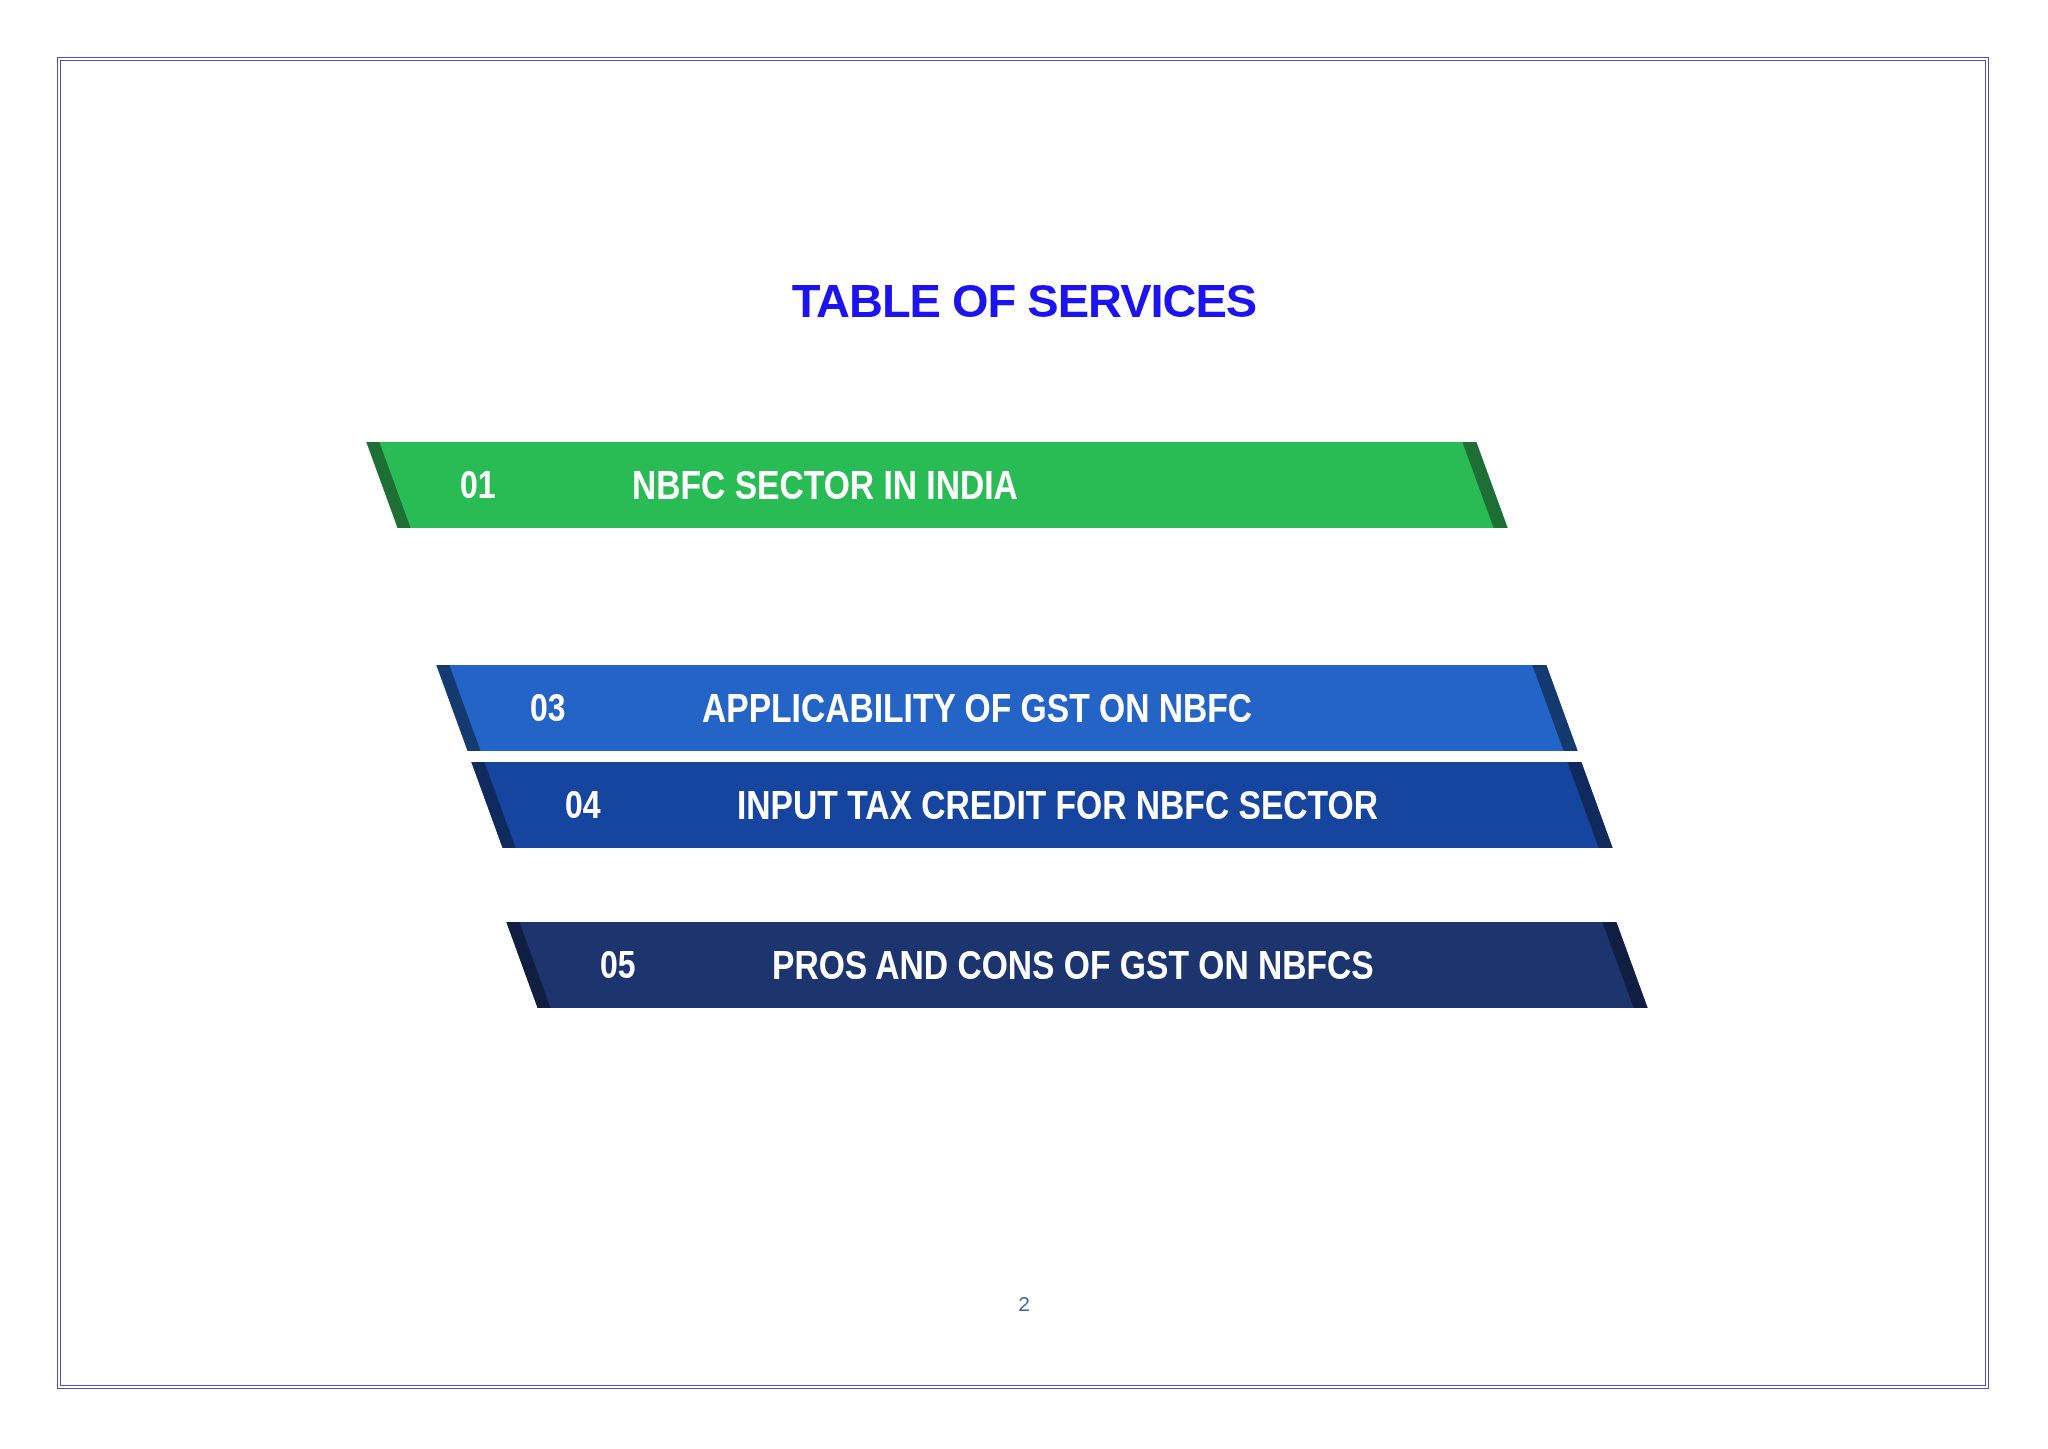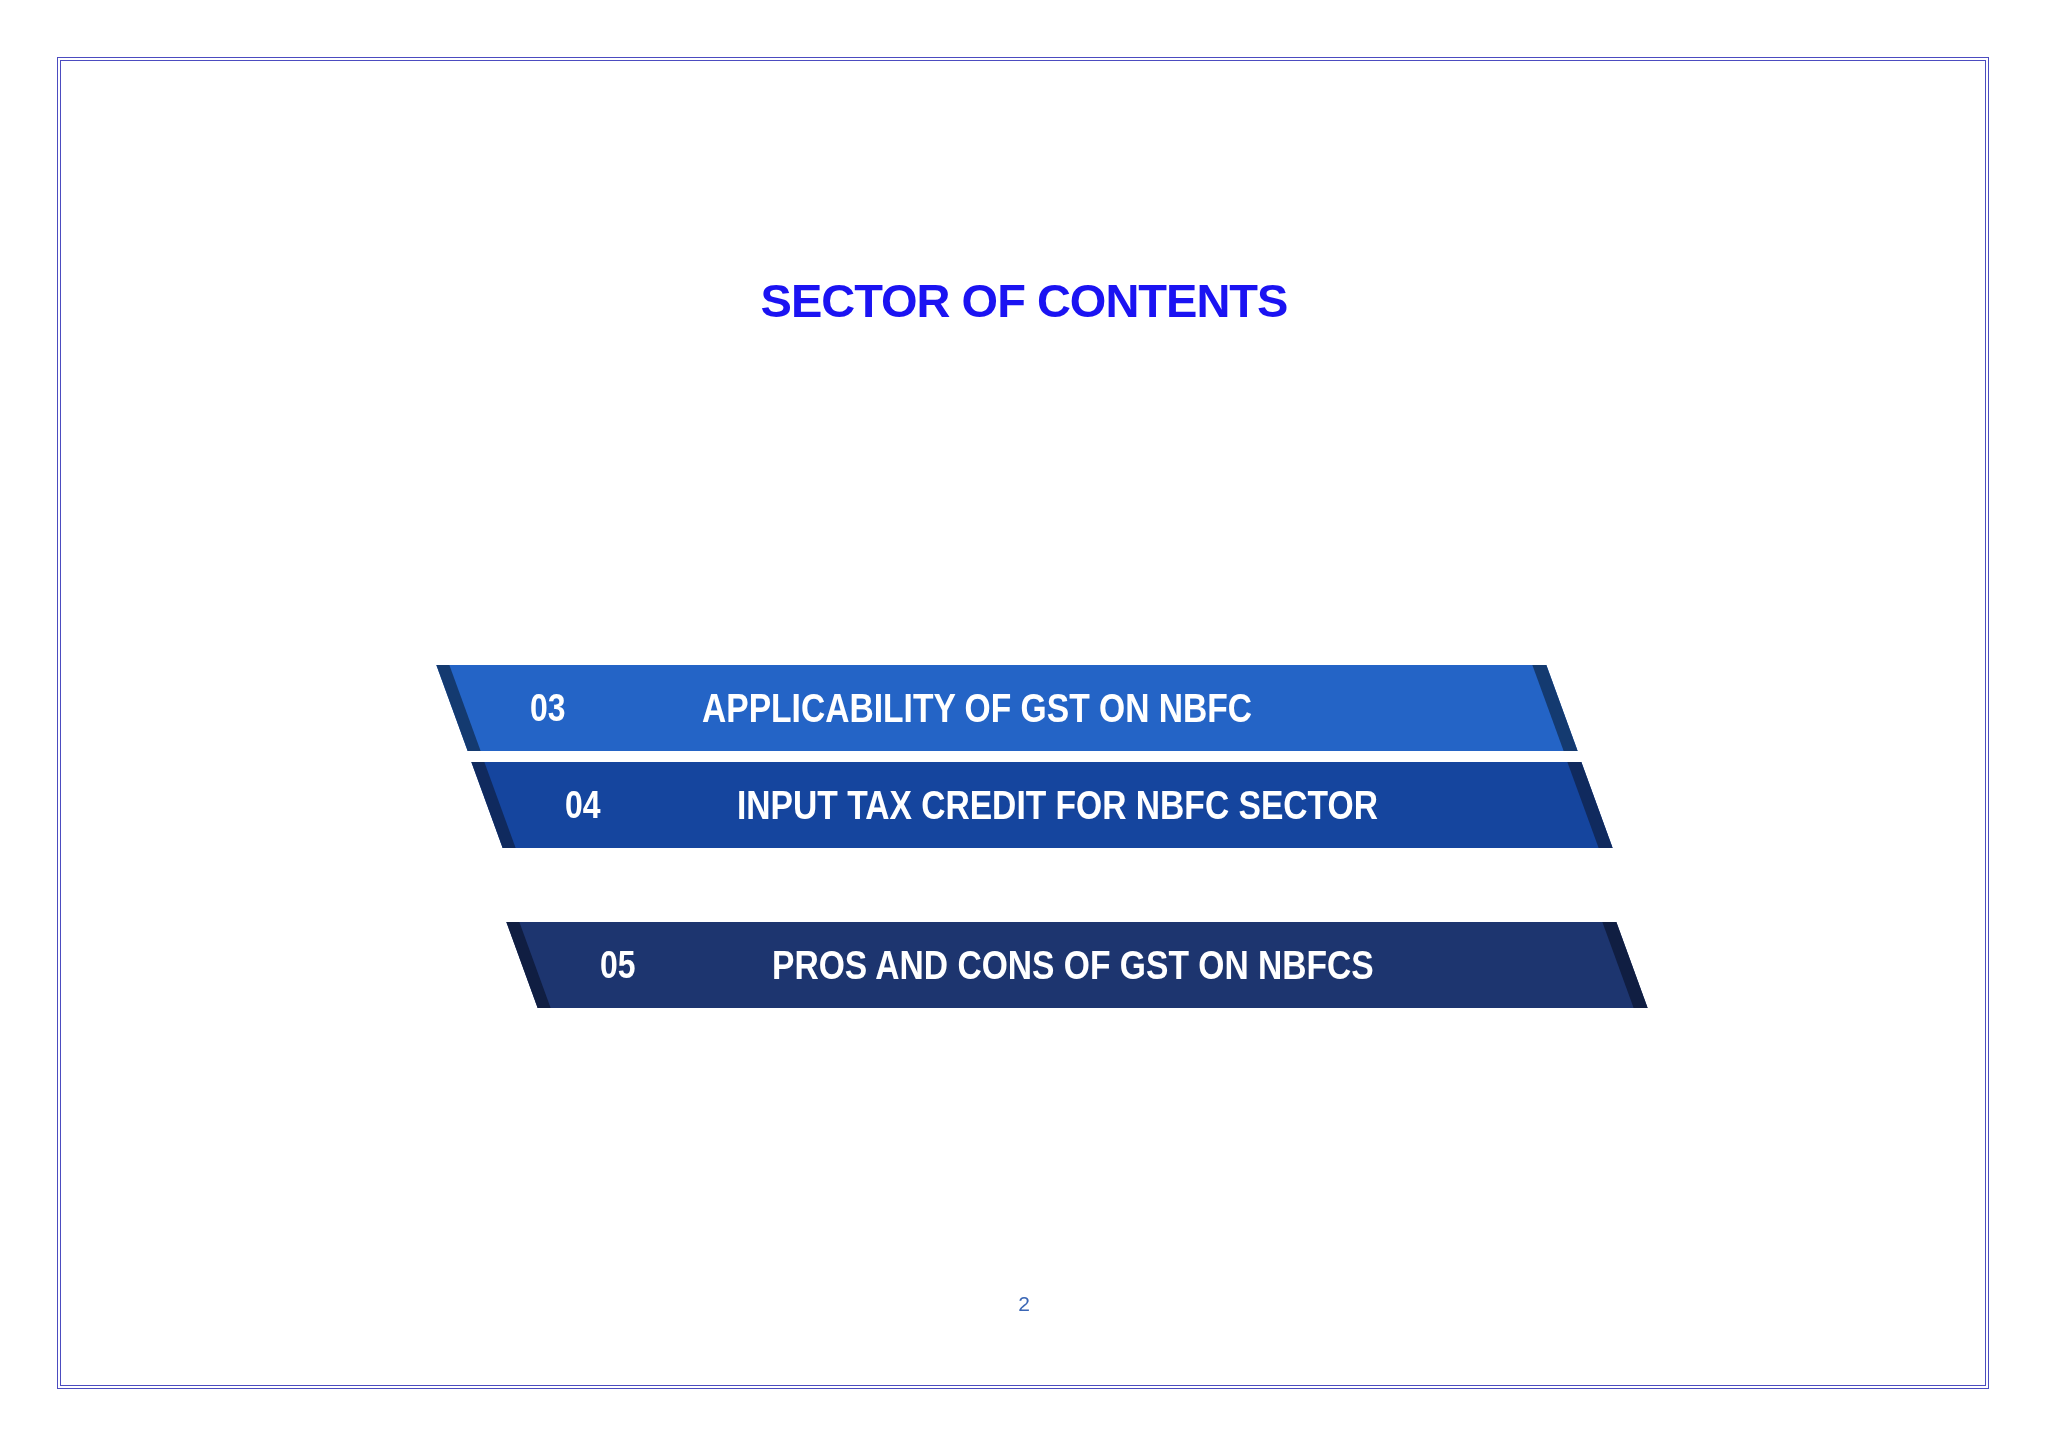--- a/index.html
+++ b/index.html
@@ -72,22 +72,29 @@
     color:#3a66b5;
   }
 </style>
 </head>
 <body>
 
 <div class="page">
 
   <div class="border-frame" style="border-color: rgb(76, 76, 192);"></div>
 
-  <div class="doc-title" style="color: rgb(27, 19, 242);">SECTOR OF CONTENTS</div>
+  <div class="doc-title" style="color: rgb(27, 19, 242);">TABLE OF SERVICES</div>
 
+  <div class="banner b1">
+    <div class="shape" style="background: rgb(41, 188, 85); border-left-color: rgb(29, 111, 53); border-right-color: rgb(29, 111, 53);"></div>
+    <div class="content">
+      <span class="num">01</span>
+      <span class="label">NBFC SECTOR IN INDIA</span>
+    </div>
+  </div>
 
 
   <div class="banner b3">
     <div class="shape" style="background: rgb(36, 100, 198); border-left-color: rgb(20, 58, 112); border-right-color: rgb(20, 58, 112);"></div>
     <div class="content">
       <span class="num">03</span>
       <span class="label">APPLICABILITY OF GST ON NBFC</span>
     </div>
   </div>
 

